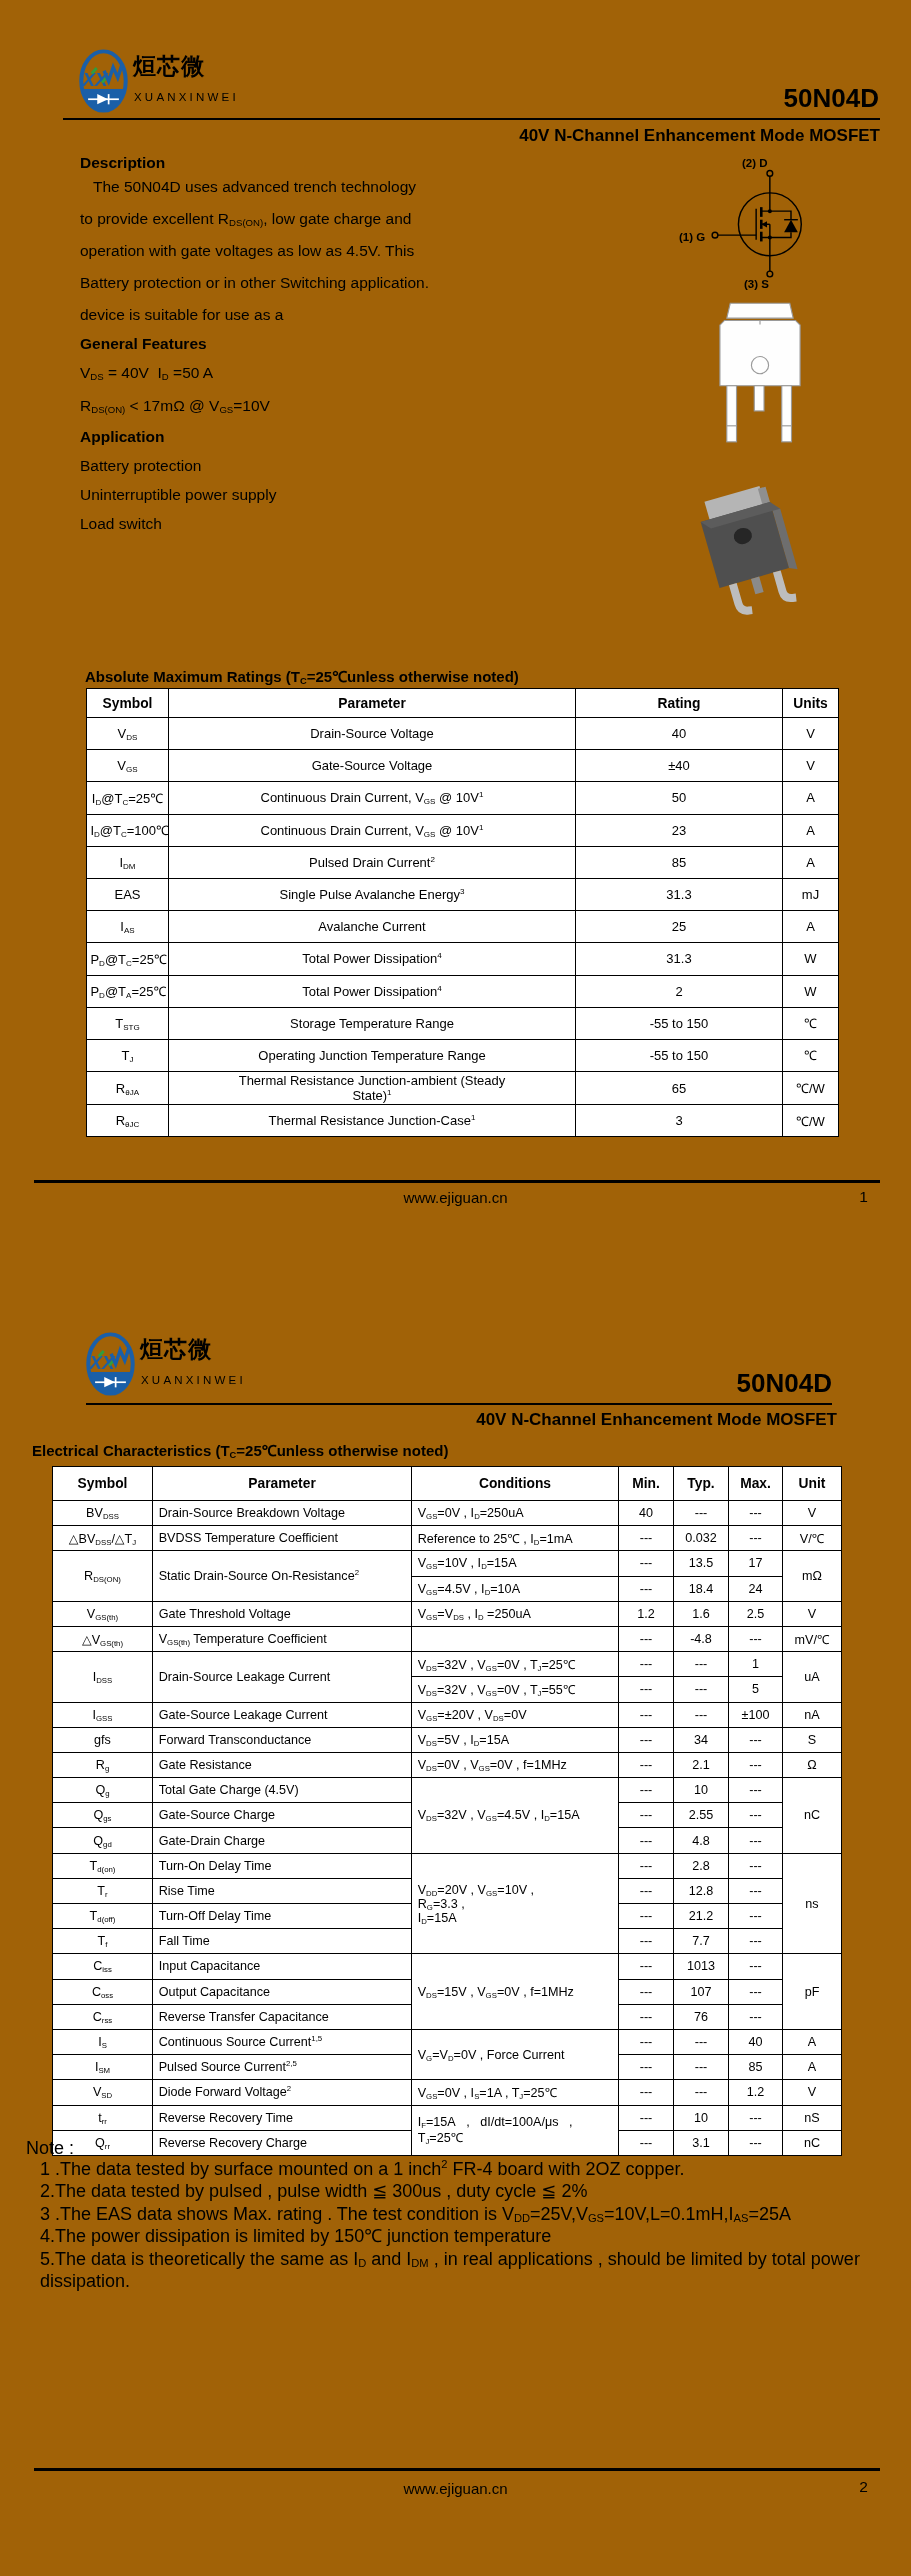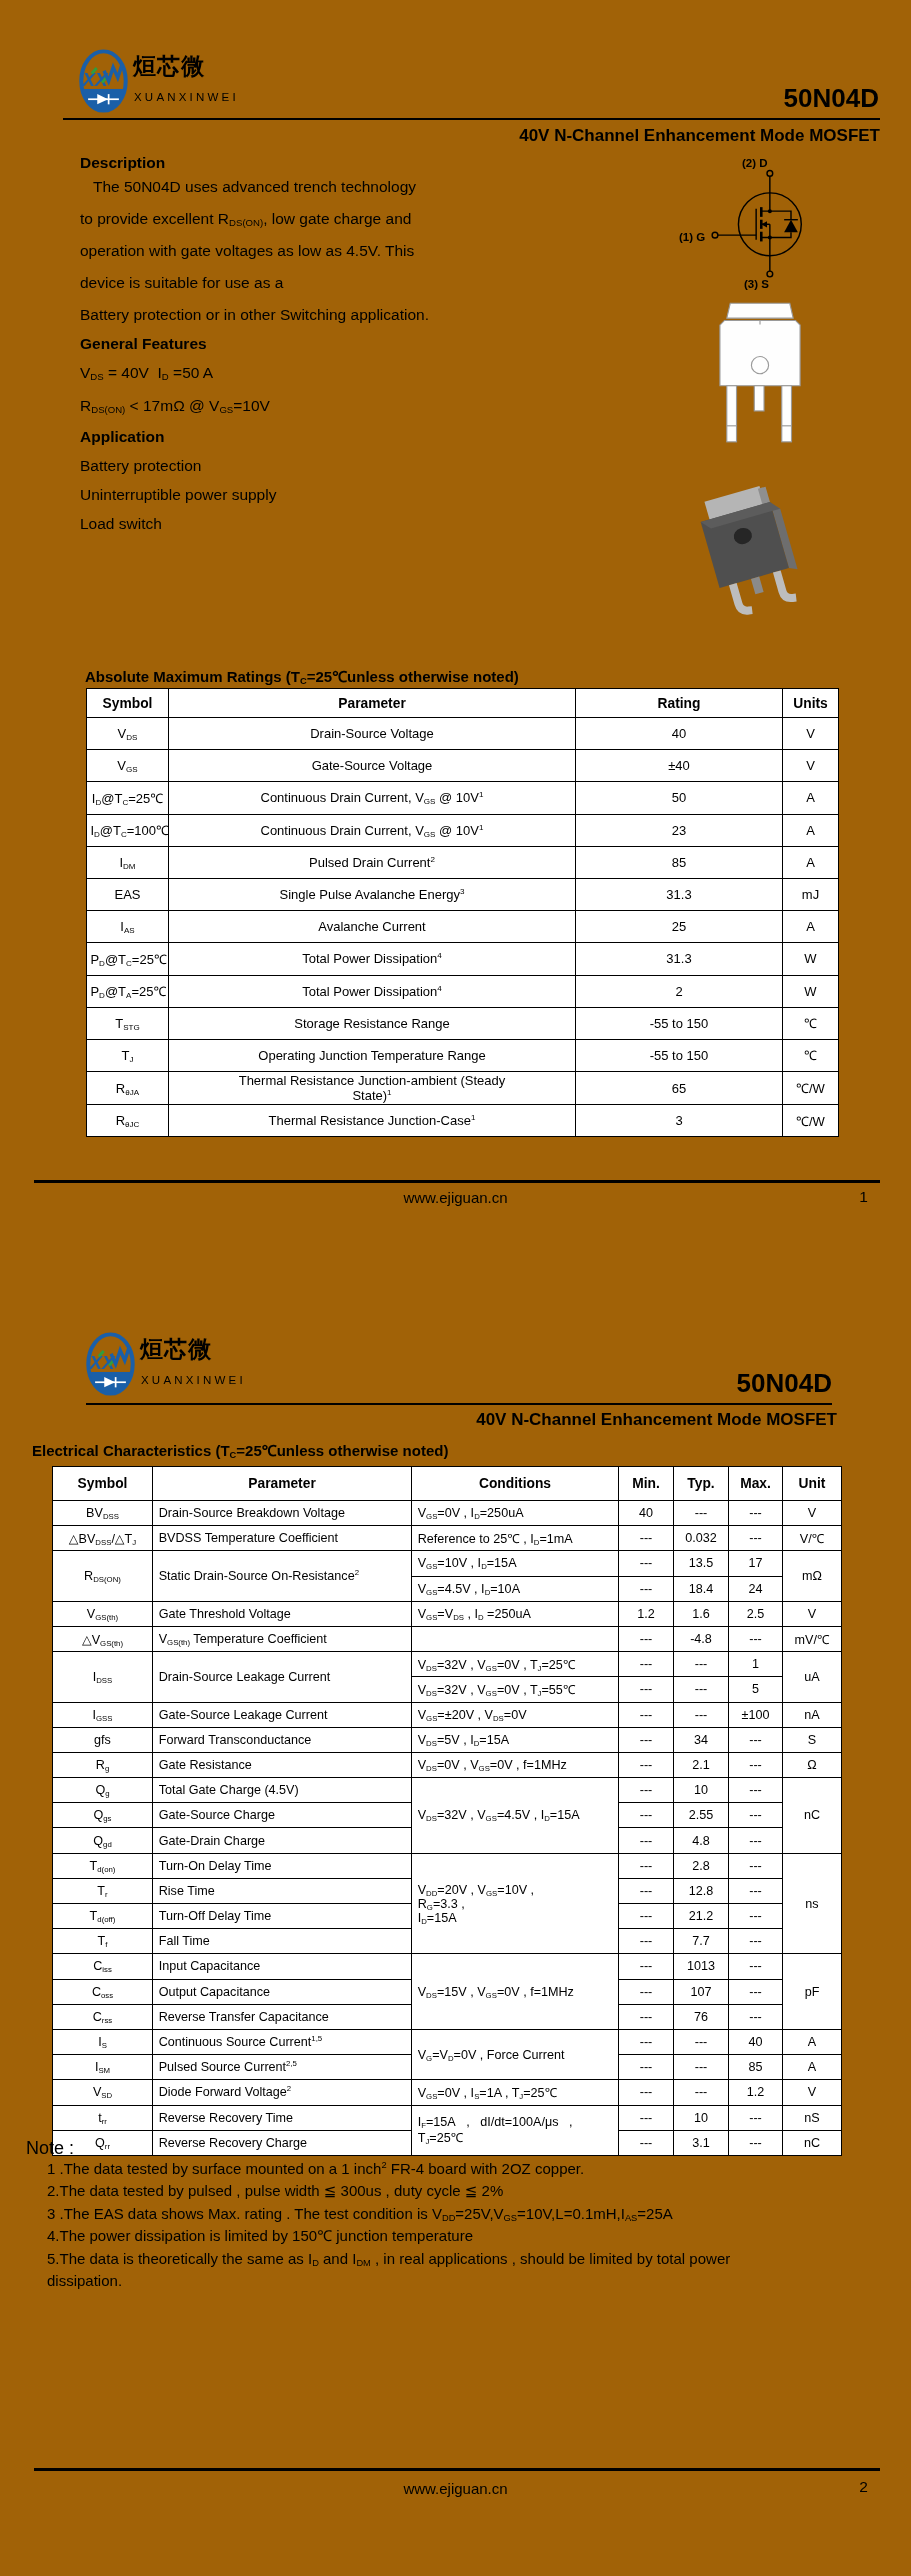--- a/index.html
+++ b/index.html
@@ -64,21 +64,21 @@
   .fp1{top:1188px}.fp2{top:2478px}
 
   .logo2{left:86px;top:1332px}
   .logo1{left:79px;top:49px}
   .pn2{left:574px;top:1368px;width:258px;text-align:right;font-size:26px;font-weight:700}
   .rule2{left:86px;top:1403px;width:746px;height:2.3px;background:#000}
   .st2{left:344px;top:1410px;width:493px;text-align:right;font-size:17px;font-weight:700}
   .helec{left:32px;top:1440px;font-size:15px;font-weight:700}
 
   .hnote{left:26px;top:2138px;font-size:18px}
-  .notes{left:47px;top:2158px;width:820px;font-size:15px}
+  .notes{left:40px;top:2158px;width:820px;font-size:18px}
   .notes .ln{line-height:22.4px;white-space:pre-line}
 </style>
 </head>
 <body>
 
 <div class="doc">
 
   <section>
     <div class="abs logo logo1">
       <svg class="emblem" width="49" height="64" viewBox="0 0 86 112">
@@ -103,22 +103,22 @@
 
     <div class="abs pn1">50N04D</div>
     <div class="abs rule1"></div>
     <div class="abs st1">40V N-Channel Enhancement Mode MOSFET</div>
 
     <div class="abs hdesc">Description</div>
     <div class="abs desc">
         <div class="ln">&nbsp;&nbsp;&nbsp;The 50N04D uses advanced trench technology</div>
         <div class="ln">to provide excellent R<sub>DS(ON)</sub>, low gate charge and</div>
         <div class="ln">operation with gate voltages as low as 4.5V. This</div>
+        <div class="ln">Battery protection or in other Switching application.</div>
         <div class="ln">device is suitable for use as a</div>
-        <div class="ln">Battery protection or in other Switching application.</div>
       </div>
 
     <div class="abs hgf">General Features</div>
     <div class="abs gf">
         <div class="ln">V<sub>DS</sub> = 40V&nbsp; I<sub>D</sub> =50 A</div>
         <div class="ln">R<sub>DS(ON)</sub> &lt; 17mΩ @ V<sub>GS</sub>=10V</div>
       </div>
 
     <div class="abs happ">Application</div>
     <div class="abs app">
@@ -249,21 +249,21 @@
             <td>W</td>
           </tr>
           <tr>
             <td>P<sub>D</sub>@T<sub>A</sub>=25℃</td>
             <td>Total Power Dissipation<sup>4</sup></td>
             <td>2</td>
             <td>W</td>
           </tr>
           <tr>
             <td>T<sub>STG</sub></td>
-            <td>Storage Resistance Range</td>
+            <td>Storage Temperature Range</td>
             <td>-55 to 150</td>
             <td>℃</td>
           </tr>
           <tr>
             <td>T<sub>J</sub></td>
             <td>Operating Junction Temperature Range</td>
             <td>-55 to 150</td>
             <td>℃</td>
           </tr>
           <tr>

